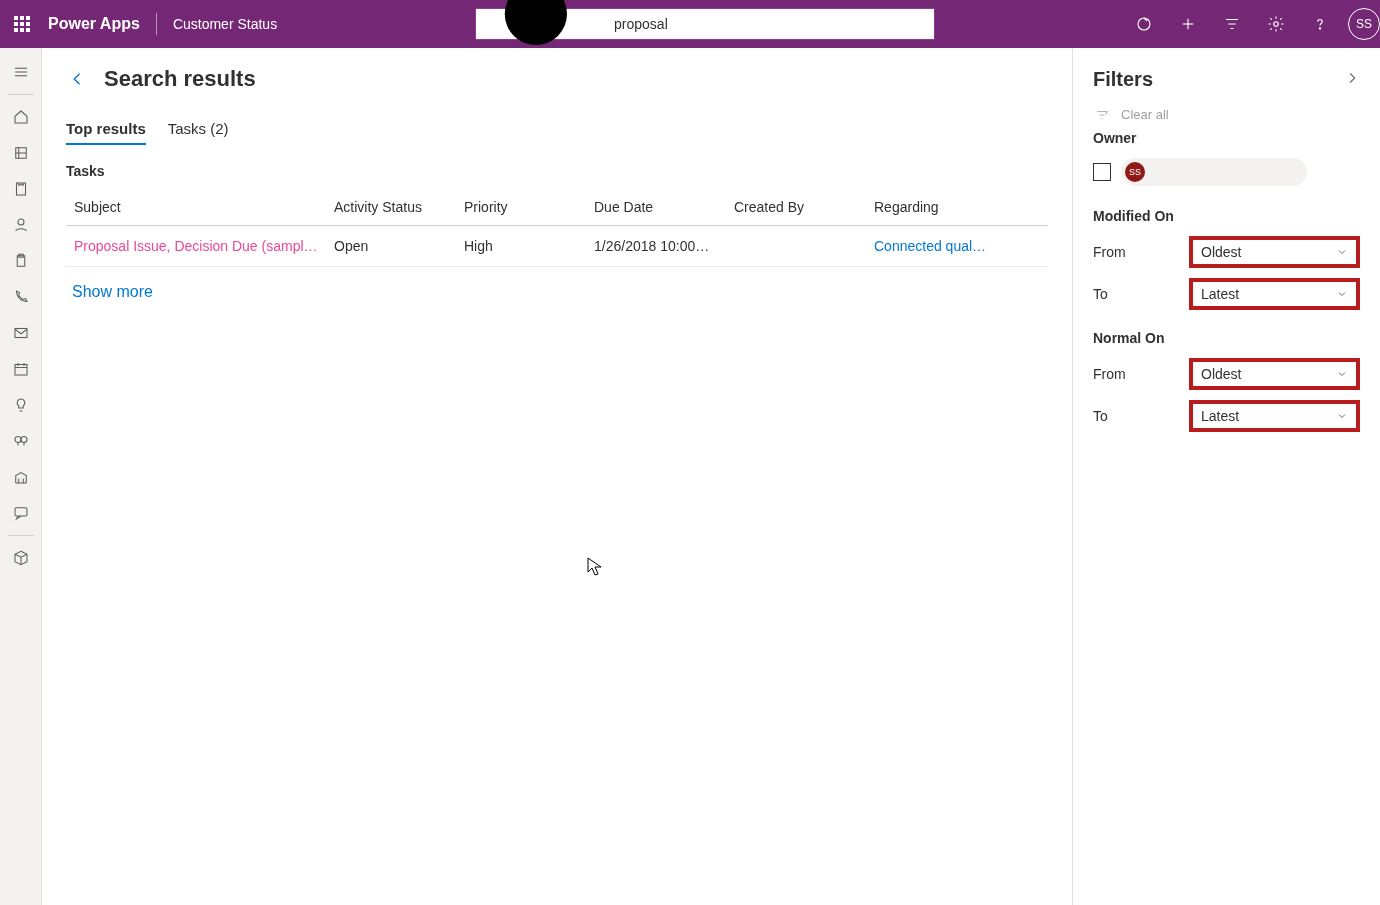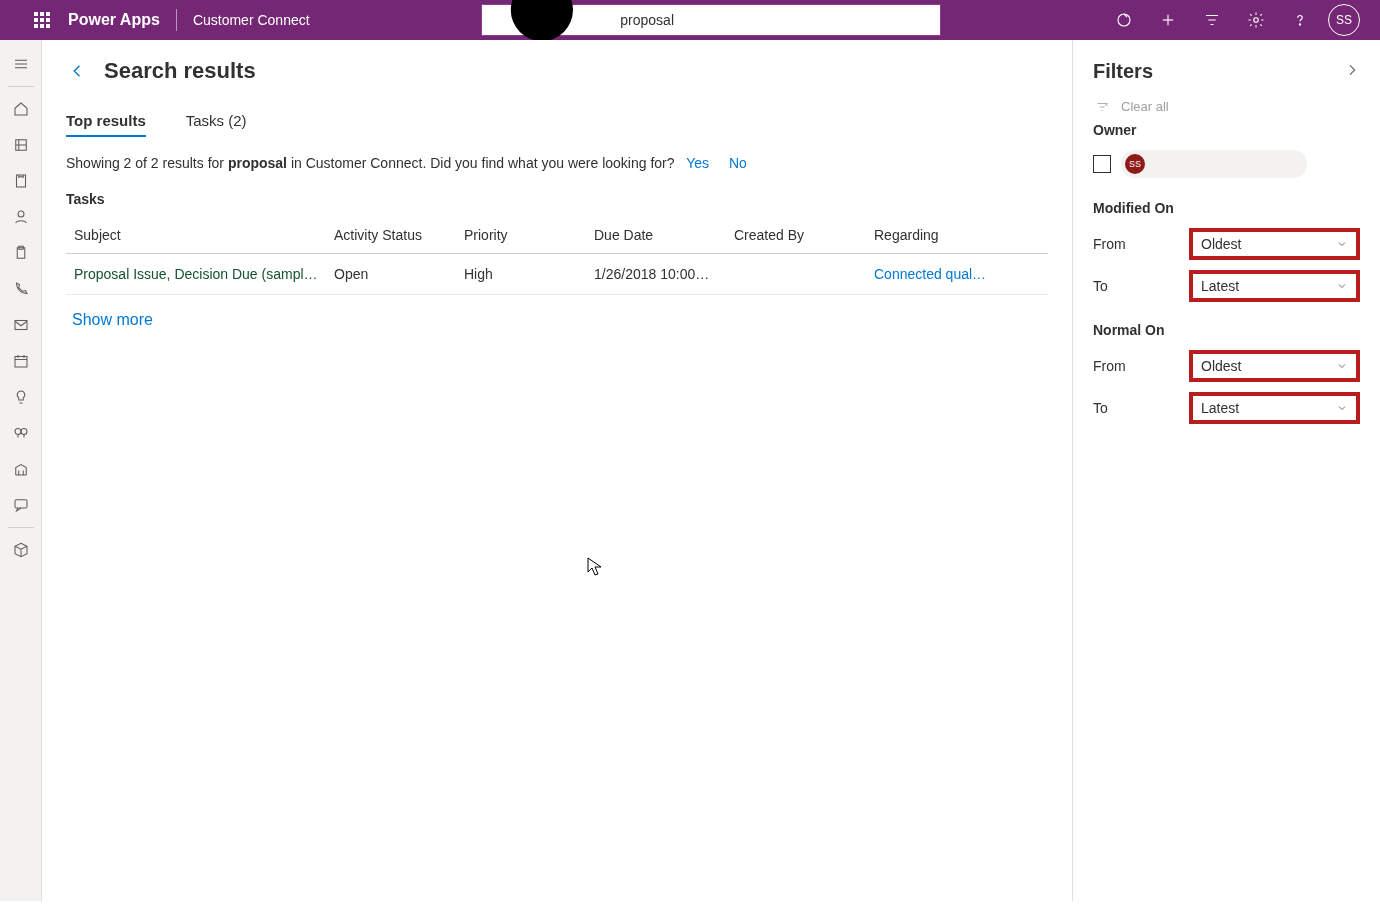--- a/index.html
+++ b/index.html
@@ -7,26 +7,26 @@
     font-family: "Segoe UI", -apple-system, sans-serif;
     font-size: 14px;
     color: #323130;
     background: #fff;
     overflow: hidden;
     width: 1380px;
     height: 905px;
   }
   
   .header {
-    height: 40px;
+    height: 48px;
     background: #742774;
     display: flex;
     align-items: center;
     color: #fff;
-    padding: 0 20px;
+    padding: 0 0;
   }
   .waffle {
     width: 44px;
     height: 44px;
     display: flex;
     align-items: center;
     justify-content: center;
     cursor: pointer;
   }
   .waffle-grid {
@@ -102,21 +102,21 @@
     overflow:auto;
     background:#fff;
   }
   .titlebar { display:flex; align-items:center; gap:14px; margin-bottom: 22px; }
   .backbtn {
     width:24px; height:24px; display:flex; align-items:center; justify-content:center;
     cursor:pointer;
   }
   .backbtn svg { width:18px; height:18px; stroke:#0078d4; fill:none; stroke-width:1.8; }
   .pagetitle { font-size:22px; font-weight:600; }
-  .tabs { display:flex; gap:40px; border-bottom: none; margin-bottom: 18px; }
+  .tabs { display:flex; gap:22px; border-bottom: none; margin-bottom: 18px; }
   .tab { padding: 6px 0 8px 0; font-size:15px; color:#323130; cursor:pointer; position:relative; }
   .tab.active { font-weight:600; }
   .tab.active::after {
     content:""; position:absolute; left:0; right:0; bottom:0; height:2px; background:#0078d4;
   }
   .result-summary { font-size:14px; color:#323130; margin-bottom: 20px; }
   .result-summary b { font-weight:600; }
   .link { color:#0078d4; cursor:pointer; }
   .link + .link { margin-left: 16px; }
   .section-title { font-weight:600; font-size:14px; margin-bottom:10px; }
@@ -130,21 +130,21 @@
   }
   table.results td {
     padding: 12px 8px;
     border-bottom:1px solid #edebe9;
     vertical-align:middle;
     white-space:nowrap;
     overflow:hidden;
     text-overflow:ellipsis;
     max-width: 200px;
   }
-  .subject-link { color:#14532d; cursor:pointer; }
+  .subject-link { color:#ec4899; cursor:pointer; }
   .regarding-link { color:#0078d4; cursor:pointer; }
   .show-more { color:#0078d4; cursor:pointer; font-size:16px; margin-top:12px; display:inline-block; padding:4px 6px; }
   
   .filters {
     width: 308px;
     border-left:1px solid #e1dfdd;
     background:#fff;
     padding: 20px 20px;
   }
   .filters-head { display:flex; align-items:center; justify-content:space-between; margin-bottom:16px; }
@@ -201,21 +201,21 @@
       <span></span>
         <span></span>
         <span></span>
       <span></span>
         <span></span>
         <span></span>
     </div>
   </div>
   <div class="brand">Power Apps</div>
   <div class="divider"></div>
-  <div class="appname">Customer Connect</div>
+  <div class="appname">Customer Status</div>
   <div class="search-wrap">
     <div class="searchbox">
       <svg viewBox="0 0 24 24">
           <circle cx="10" cy="10" r="6"></circle>
           <line x1="15" y1="15" x2="20" y2="20"></line>
         </svg>
       <input type="text" value="proposal" style="">
       <svg viewBox="0 0 24 24" style="cursor:pointer">
           <line x1="6" y1="6" x2="18" y2="18"></line>
           <line x1="18" y1="6" x2="6" y2="18"></line>
@@ -362,25 +362,20 @@
           </svg>
       </div>
       <div class="pagetitle">Search results</div>
     </div>
 
     <div class="tabs">
       <div class="tab active">Top results</div>
       <div class="tab">Tasks (2)</div>
     </div>
 
-    <div class="result-summary">
-      <span>Showing 2 of 2 results for </span><b>proposal</b><span> in Customer Connect. Did you find what you were looking for?</span>
-      &nbsp;&nbsp;<span class="link">Yes</span>
-      <span class="link">No</span>
-    </div>
 
     <div class="section-title">Tasks</div>
 
     <table class="results">
       <thead>
         <tr>
           <th style="width:260px">Subject</th>
           <th style="width:130px">Activity Status</th>
           <th style="width:130px">Priority</th>
           <th style="width:140px">Due Date</th>

